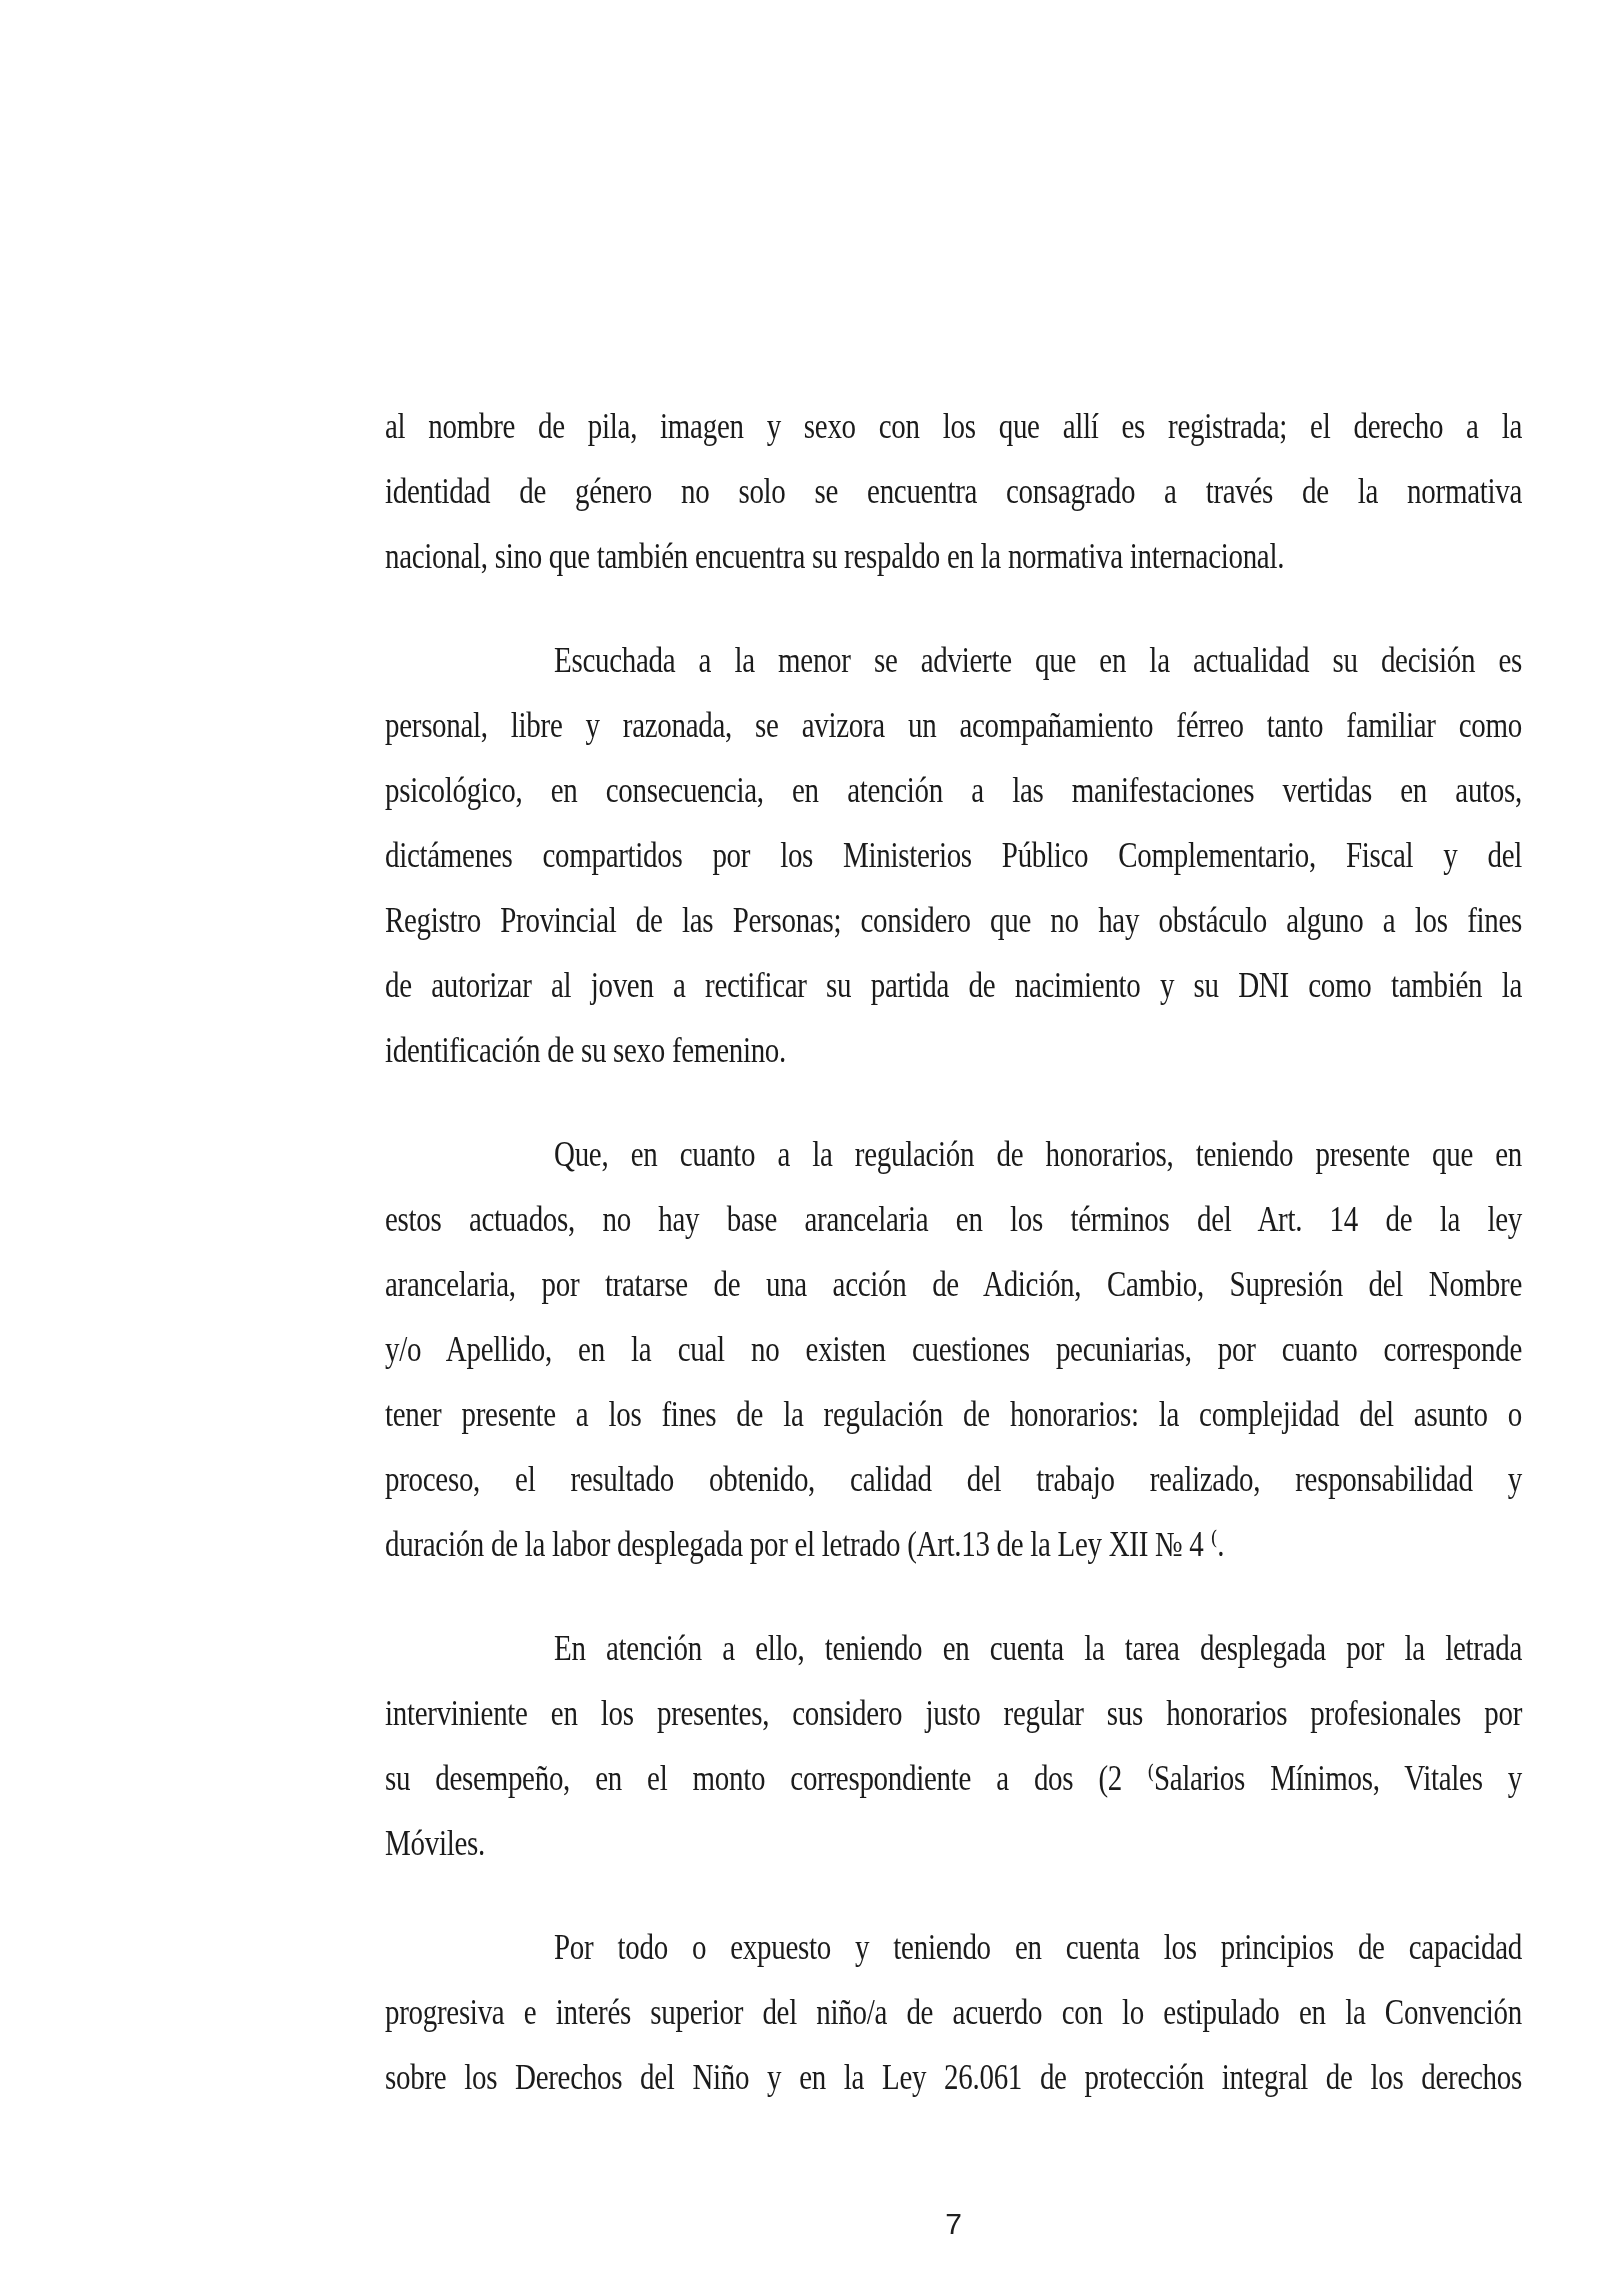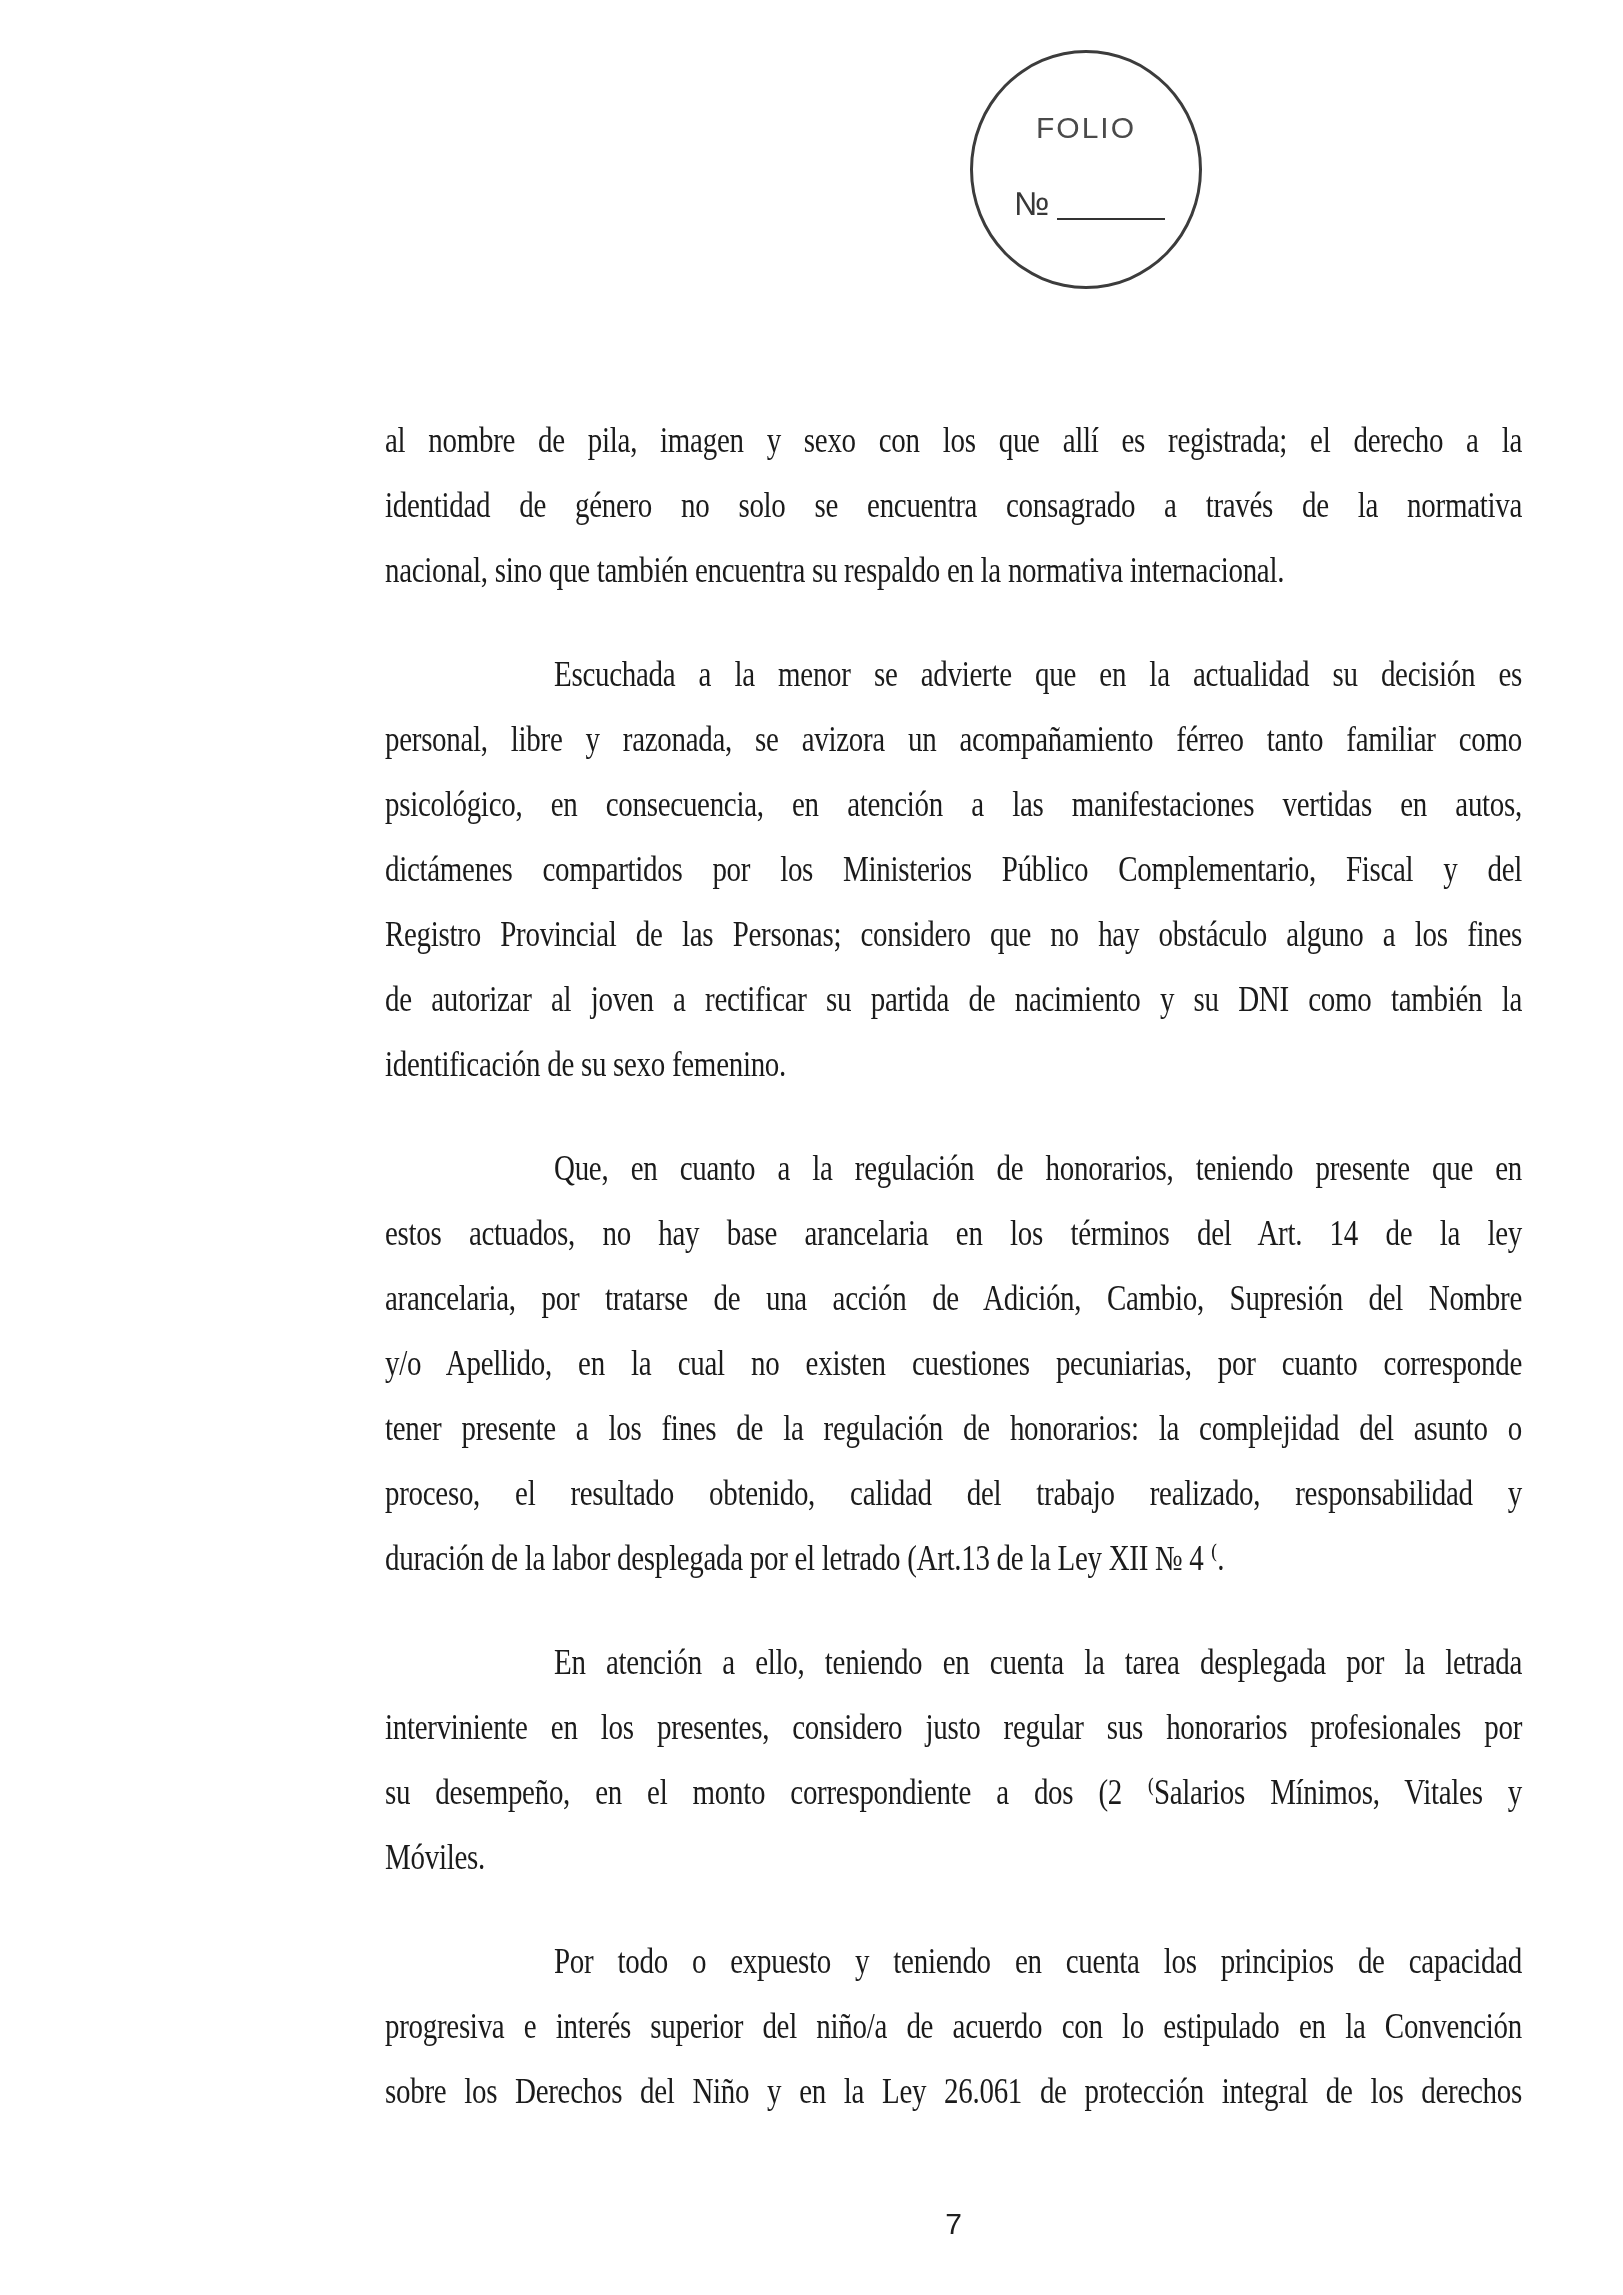--- a/index.html
+++ b/index.html
@@ -55,21 +55,21 @@
     top:165px;
     width:108px;
     height:0;
     border-top:2.6px solid #333333;
   }
 
   
   .doc-body{
     position:absolute;
     left:385px;
-    top:408px;
+    top:394px;
     width:1137px;
   }
   .para{margin:0;}
   .para + .para{margin-top:39px;}
   .line{
     font-size:29px;
     letter-spacing:-0.3px;
     line-height:65px;
     height:65px;
     white-space:normal;
@@ -93,25 +93,20 @@
     font-family:"Liberation Sans","DejaVu Sans",sans-serif;
     font-size:30px;
     color:#1f1f1f;
   }
 </style>
 </head>
 <body>
 
 <div class="page">
 
-  <div class="stamp">
-    <div class="stamp-title">FOLIO</div>
-    <div class="stamp-number-label">№</div>
-    <div class="stamp-number-line"></div>
-  </div>
 
   <div class="doc-body">
       <div class="para">
         <div class="line first">al nombre de pila, imagen y sexo con los que allí es registrada; el derecho a la</div>
         <div class="line">identidad de género no solo se encuentra consagrado a través de la normativa</div>
         <div class="line lastline">nacional, sino que también encuentra su respaldo en la normativa internacional.</div>
       </div>
       <div class="para indent">
         <div class="line first">Escuchada a la menor se advierte que en la actualidad su decisión es</div>
         <div class="line">personal, libre y razonada, se avizora un acompañamiento férreo tanto familiar como</div>

